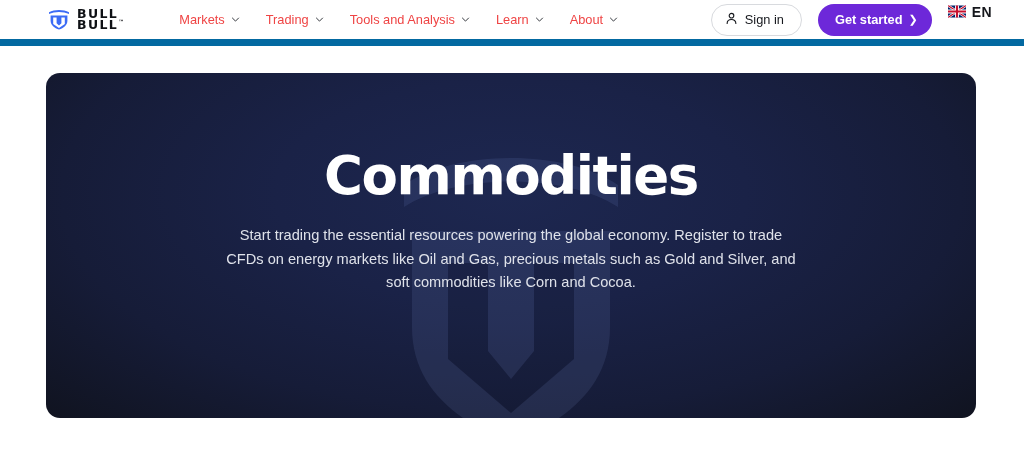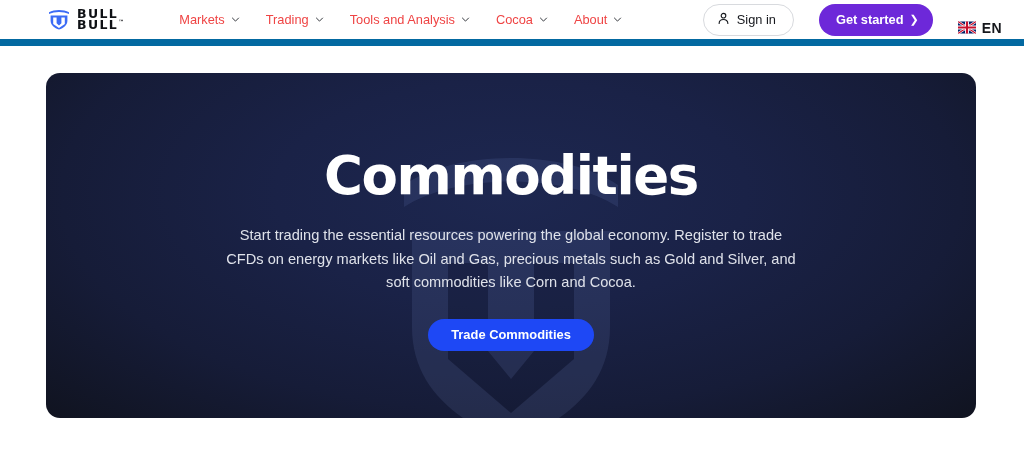--- a/index.html
+++ b/index.html
@@ -64,23 +64,23 @@
   }
   .chev {
     width:9px; height:9px;
     display:inline-block;
     flex:none;
   }
 
   
   .header-right {
     margin-left:auto;
-    margin-right:22px;
-    display:flex; align-items:flex-end;
-    gap:25px;
+    margin-right:32px;
+    display:flex; align-items:flex-start;
+    gap:16px;
   }
   .signin {
     display:flex; align-items:center; gap:7px;
     border:1px solid #d8dade;
     border-radius:30px;
     height:32px;
     padding:0 17px 0 13px;
     font-size:12.8px;
     color:#16181d;
     background:#fff;
@@ -224,21 +224,21 @@
     <div class="nav-item">
       <span>Tools and Analysis</span>
       <span>
         <svg class="chev" viewBox="0 0 10 10">
             <path d="M1.6 3.4 L5 6.8 L8.4 3.4" fill="none" stroke="#33363c" stroke-width="1.1" stroke-linecap="round" stroke-linejoin="round"></path>
           </svg>
       </span>
     </div>
 
     <div class="nav-item">
-      <span>Cocoa</span>
+      <span>Learn</span>
       <span>
         <svg class="chev" viewBox="0 0 10 10">
             <path d="M1.6 3.4 L5 6.8 L8.4 3.4" fill="none" stroke="#33363c" stroke-width="1.1" stroke-linecap="round" stroke-linejoin="round"></path>
           </svg>
       </span>
     </div>
 
     <div class="nav-item">
       <span>About</span>
       <span>
@@ -290,17 +290,16 @@
       <svg viewBox="0 0 230 305" xmlns="http://www.w3.org/2000/svg" width="230" height="305">
         <path d="M8 40 C60 4 170 4 222 40 L222 62 C170 28 60 28 8 62 Z" fill="#8fa7e8"></path>
         <path d="M16 86 L115 86 L214 86 L214 182 C214 242 170 276 115 298 C60 276 16 242 16 182 Z" fill="#8fa7e8"></path>
         <path d="M52 118 L92 118 L92 206 L115 234 L138 206 L138 118 L178 118 L178 214 L115 268 L52 214 Z" fill="#151a2c"></path>
       </svg>
     </span>
 
     <div class="hero-inner">
       <h1 class="hero-title">Commodities</h1>
       <p class="hero-sub">Start trading the essential resources powering the global economy. Register to trade CFDs on energy markets like Oil and Gas, precious metals such as Gold and Silver, and soft commodities like Corn and Cocoa.</p>
-      <button class="hero-cta">Trade Commodities</button>
     </div>
 
   </section>
 </div>
 
 </body></html>

